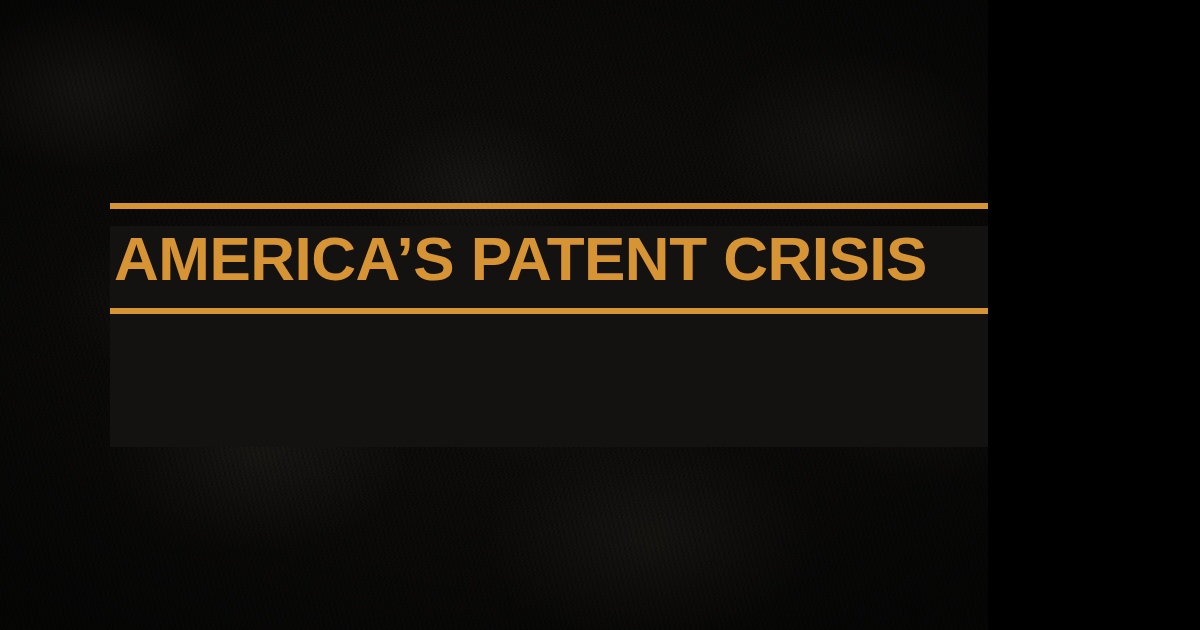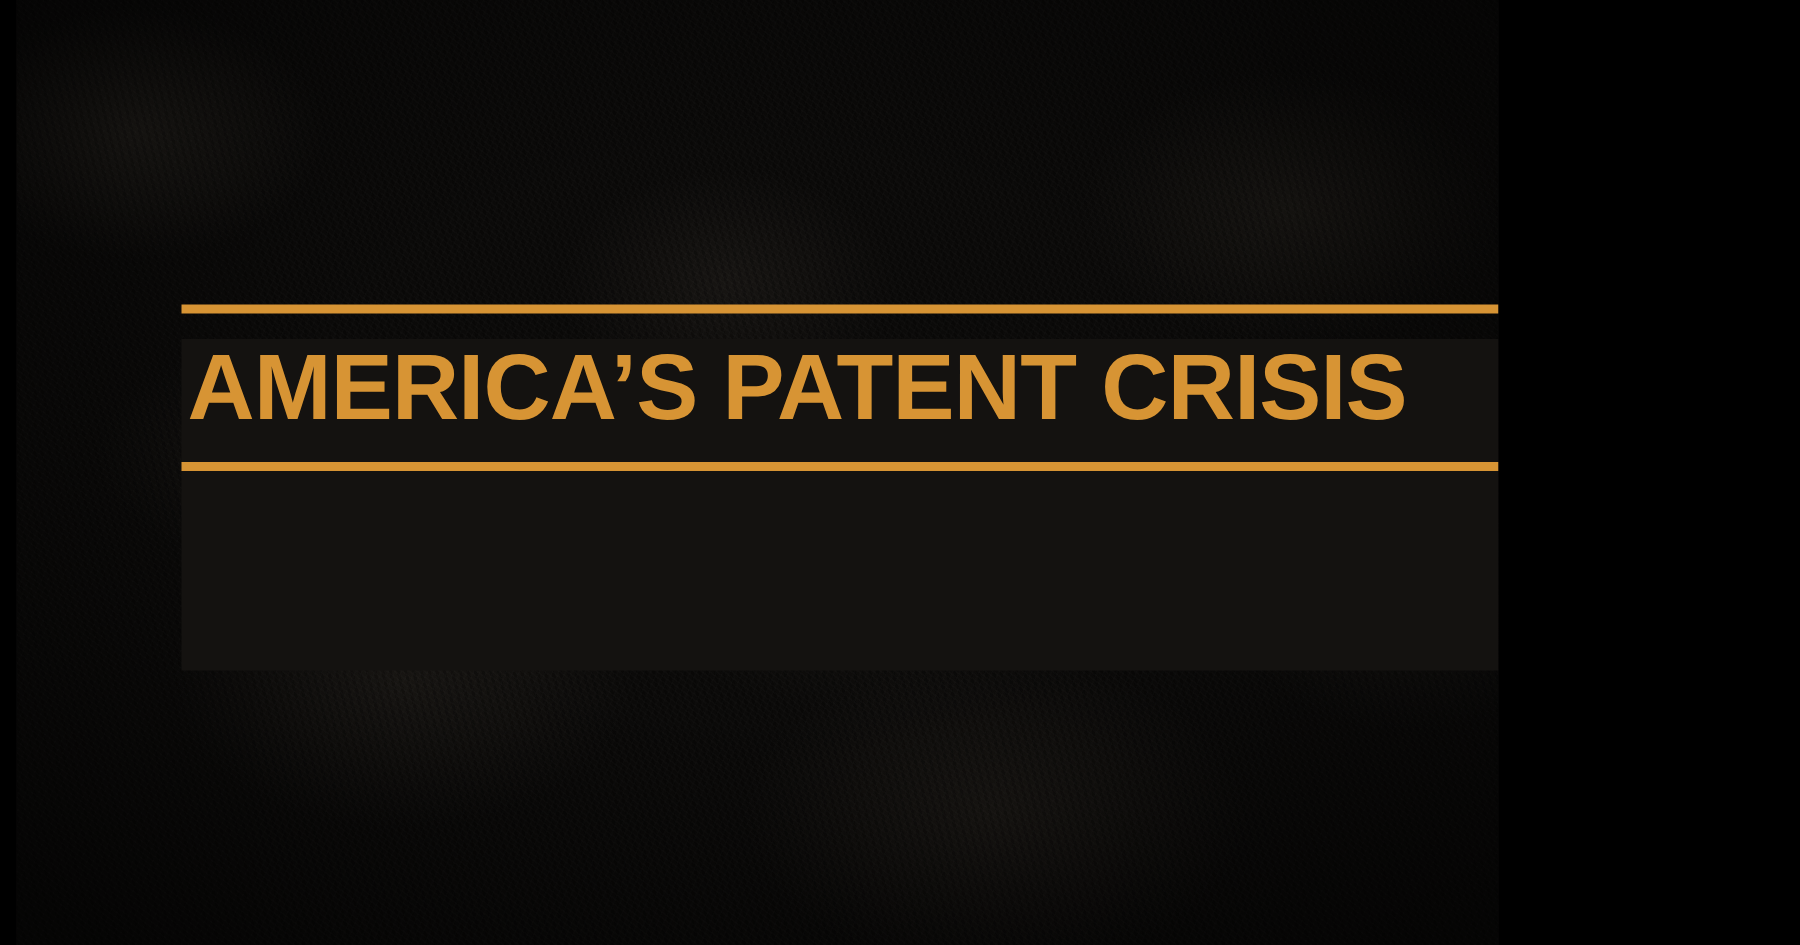--- a/index.html
+++ b/index.html
@@ -10,21 +10,20 @@
   body {
     font-family: "Liberation Sans", sans-serif;
   }
 
   .canvas {
     position: relative;
     width: 988px;
     height: 630px;
     overflow: hidden;
     background-color: #0c0b0a;
-    margin-left: 11px;
   }
 
   
   .texture-base {
     position: absolute;
     inset: 0;
     background-color: #0b0a09;
     background-image:
       radial-gradient(ellipse 180px 120px at 8% 14%, rgba(46,42,36,0.55), rgba(0,0,0,0) 70%),
       radial-gradient(ellipse 220px 140px at 26% 72%, rgba(40,36,31,0.50), rgba(0,0,0,0) 70%),

